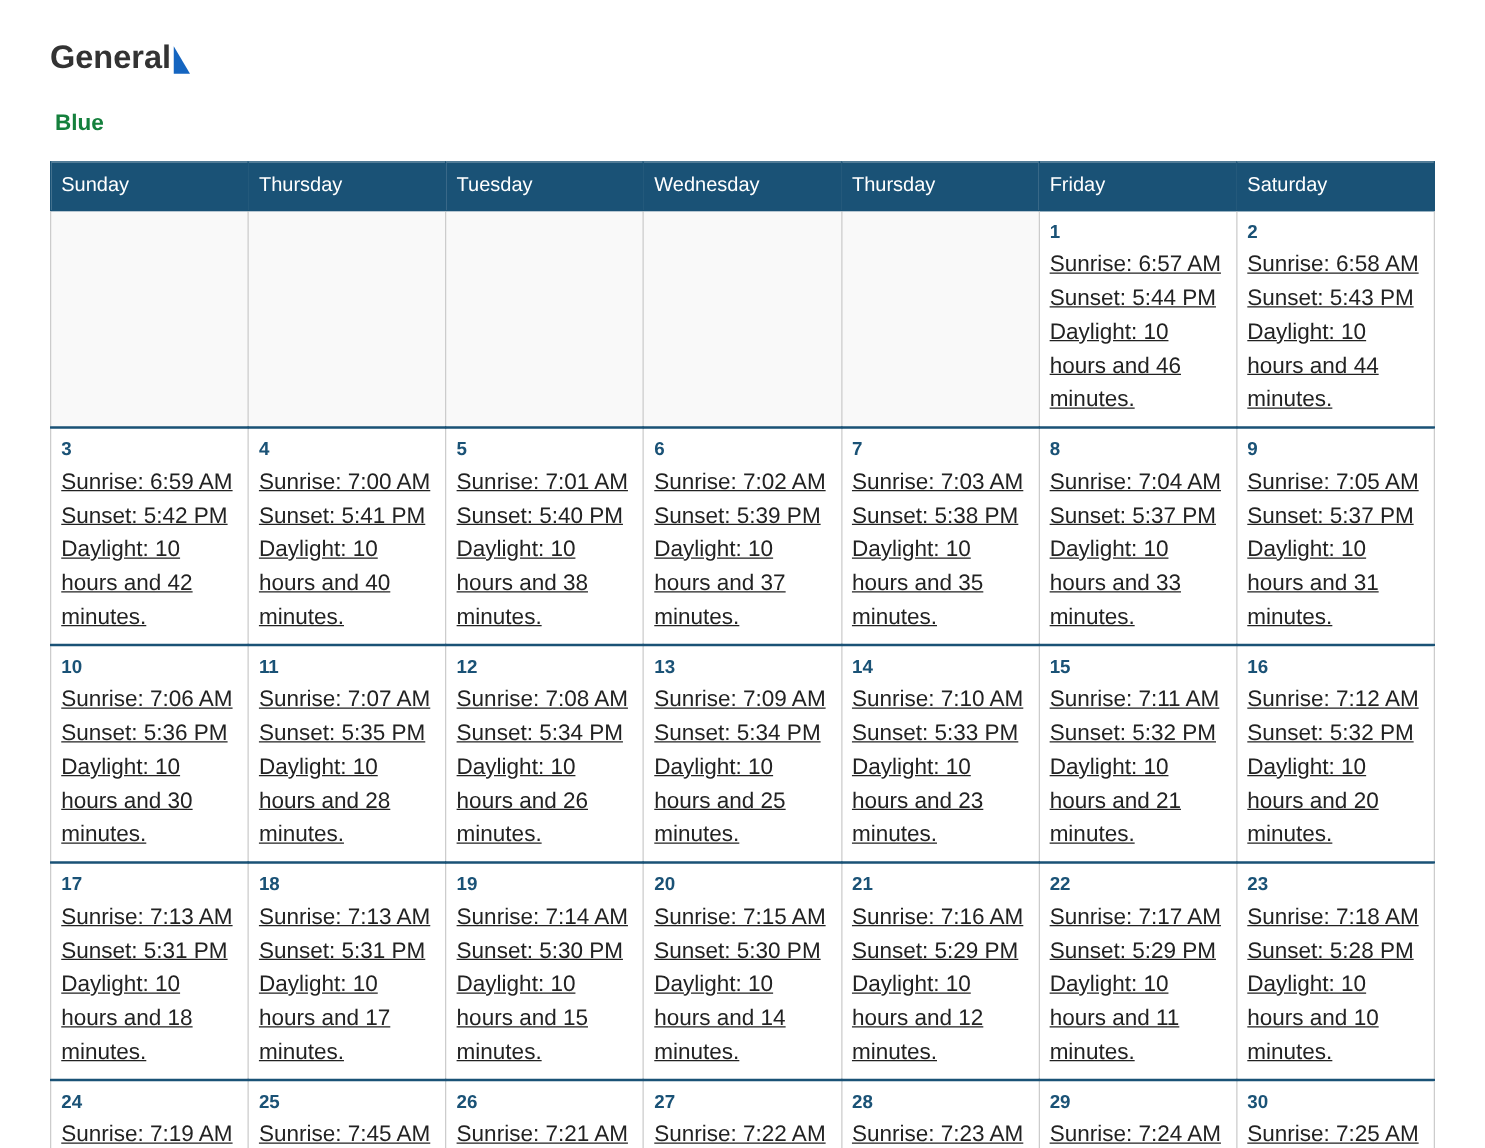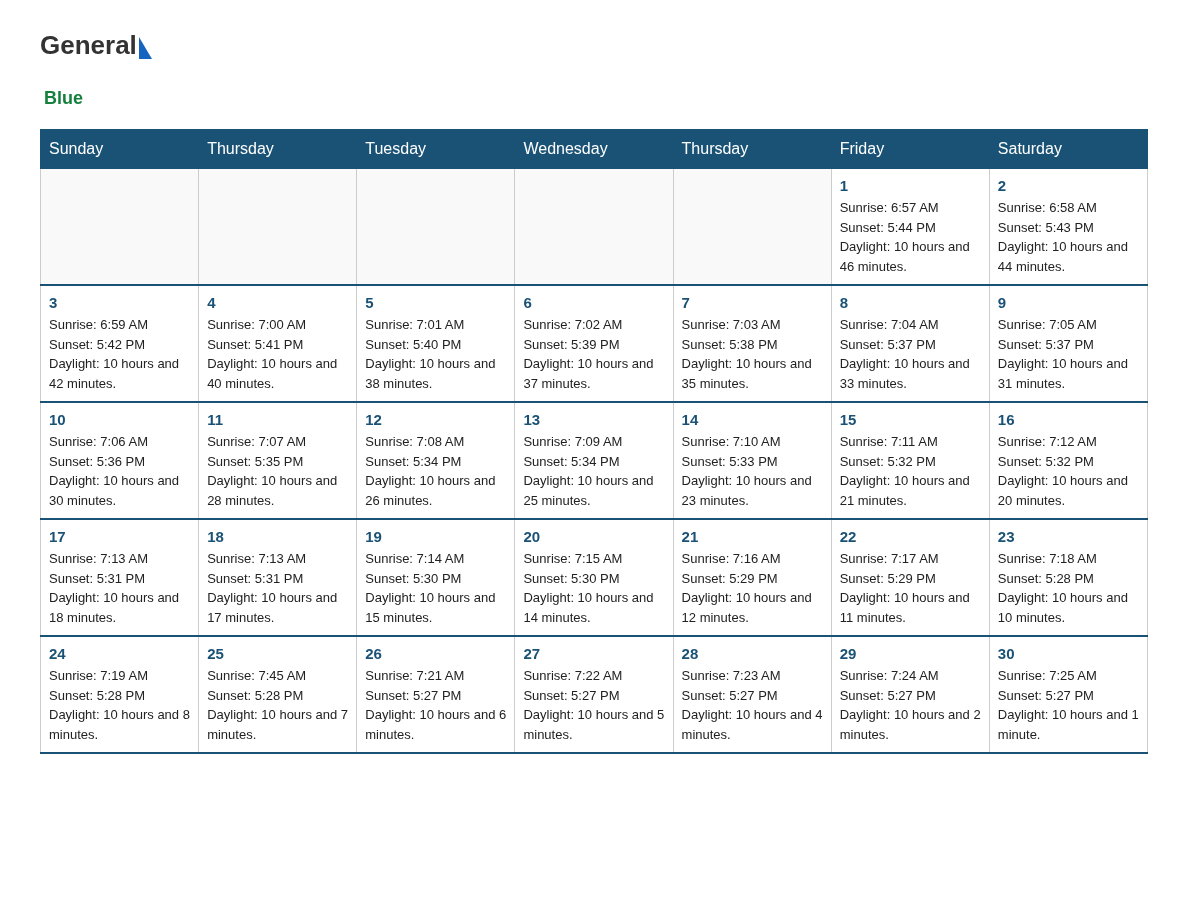--- a/index.html
+++ b/index.html
@@ -56,23 +56,24 @@
       border-bottom: 2px solid #1a5276;
     }
     .day-number {
       font-size: 15px;
       font-weight: bold;
       color: #1a5276;
       display: block;
       margin-bottom: 4px;
     }
     .day-info {
-      font-size: 13px;
+      font-size: 18px;
       color: #222;
       line-height: 1.5;
+      text-decoration: underline;
     }
     .empty-cell {
       background: #f9f9f9;
     }
     .logo-wrapper {
       display: flex;
       flex-direction: column;
       align-items: flex-start;
       gap: 27px;
     }

